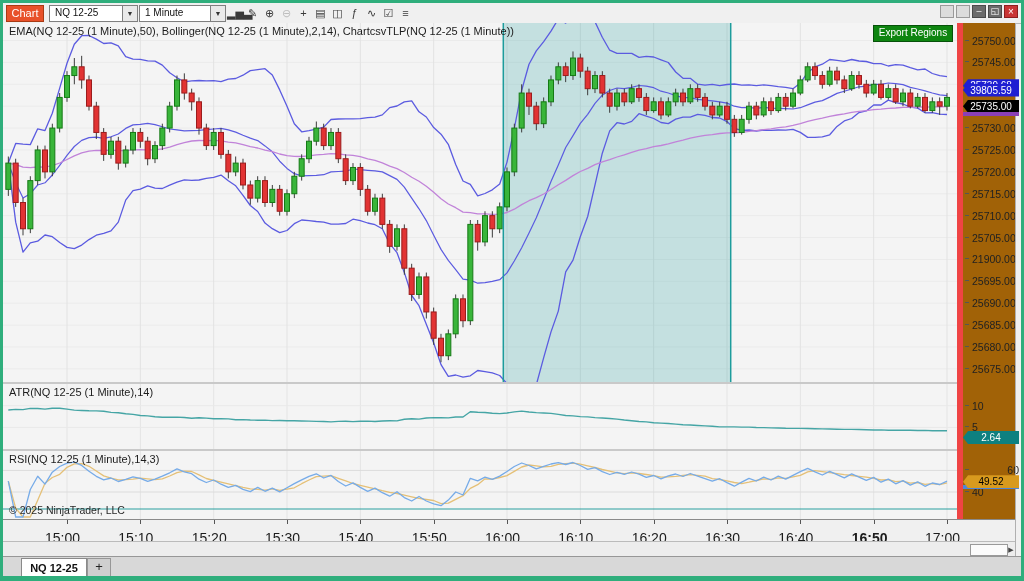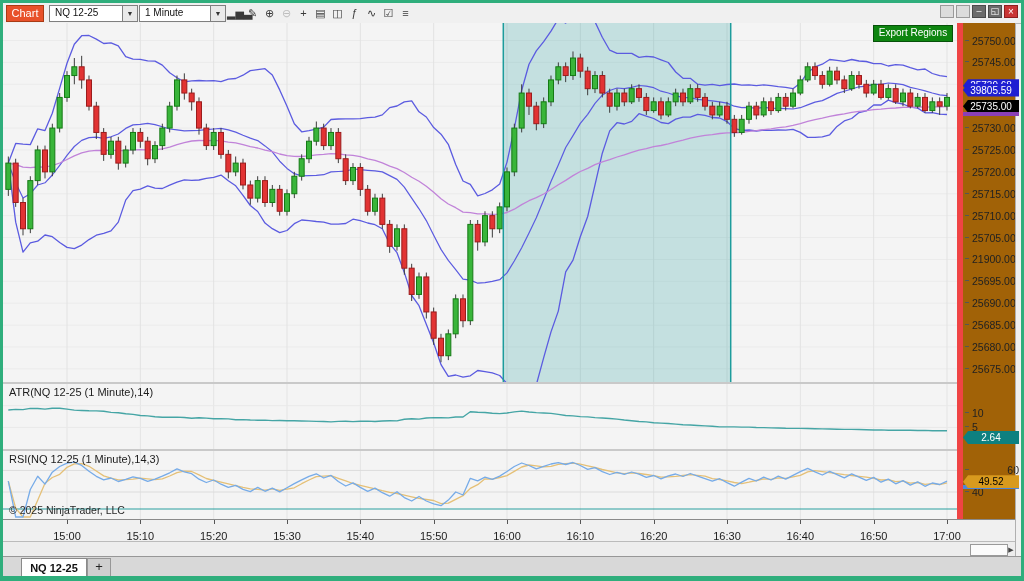--- a/index.html
+++ b/index.html
@@ -34,21 +34,21 @@
   #export-btn{position:absolute;right:4px;top:2px;width:78px;height:15px;background:#0e8510;
       border:1px solid #07510a;color:#fff;font-size:10px;text-align:center;line-height:14px;z-index:6}
   
   #axis-col{left:954px;top:20px;width:58px;height:496px;background:#a16207;border-left:6px solid #ef4444;box-sizing:border-box}
   .tick{position:absolute;left:2px;width:54px;height:12px;font-size:10.5px;color:#222;line-height:12px;padding-left:7px;box-sizing:border-box}
   .tick::before{content:"";position:absolute;left:0;top:5px;width:4px;height:1px;background:#555}
   .pmarker{position:absolute;left:0;width:56px;height:13px;font-size:10px;line-height:13px;text-align:center;
       color:#fff;clip-path:polygon(0 50%,9% 0,100% 0,100% 100%,9% 100%);z-index:3}
   
   #time-axis{left:0;top:516px;width:1012px;height:22px;border-top:1px solid #8a8a8a;background:#f0f0f0;box-sizing:border-box}
-  .tlabel{position:absolute;top:10px;width:44px;margin-left:-22px;text-align:center;font-size:11px;color:#1c1c1c}
+  .tlabel{position:absolute;top:10px;width:44px;margin-left:-22px;text-align:left;font-size:14px;color:#1c1c1c}
   .ttick{position:absolute;top:0;width:1px;height:4px;background:#555}
   #vline-right{left:1012px;top:20px;width:1px;height:533px;background:#b0b0b0}
   #hscroll{left:0;top:538px;width:1012px;height:15px;background:#ededed;border-top:1px solid #bbbbbb;box-sizing:border-box}
   #sb-thumb{position:absolute;left:967px;top:2px;width:36px;height:10px;background:#fbfbfb;border:1px solid #9a9a9a}
   #sb-arrow{position:absolute;left:1004px;top:3px;width:8px;height:9px;font-size:7px;line-height:9px;color:#444;text-align:center}
   #tab-bar{left:0;top:553px;width:1018px;height:21px;background:#d8d8d8;border-top:1px solid #979797;box-sizing:border-box}
   #tab-active{position:absolute;left:18px;top:1px;width:66px;height:19px;background:#fff;border:1px solid #8a8a8a;
       border-bottom:none;font-size:11px;font-weight:bold;text-align:center;line-height:18px;color:#111;box-sizing:border-box}
   #tab-add{position:absolute;left:84px;top:1px;width:24px;height:19px;background:#cfcfcf;border:1px solid #979797;
       border-bottom:none;text-align:center;line-height:16px;font-size:13px;color:#222;box-sizing:border-box}
@@ -86,20 +86,21 @@
     <div id="winbtns" class="abs">
         <span class="wb"></span>
         <span class="wb"></span>
         <span class="wb dark">–</span>
         <span class="wb dark">◱</span>
         <span class="wb close">×</span>
       </div>
   </div>
 
   <div id="price-panel" class="abs">
+    <div class="ind-label">EMA(NQ 12-25 (1 Minute),50), Bollinger(NQ 12-25 (1 Minute),2,14), ChartcsvTLP(NQ 12-25 (1 Minute))</div>
     <div id="export-btn">Export Regions</div>
     <svg id="price-svg" width="954" height="359">
         <line x1="0" y1="17.51219512195122" x2="954" y2="17.51219512195122" stroke="#ebebeb" stroke-width="1"></line>
         <line x1="0" y1="39.40243902439024" x2="954" y2="39.40243902439024" stroke="#ebebeb" stroke-width="1"></line>
         <line x1="0" y1="61.292682926829265" x2="954" y2="61.292682926829265" stroke="#ebebeb" stroke-width="1"></line>
         <line x1="0" y1="83.1829268292683" x2="954" y2="83.1829268292683" stroke="#ebebeb" stroke-width="1"></line>
         <line x1="0" y1="105.07317073170731" x2="954" y2="105.07317073170731" stroke="#ebebeb" stroke-width="1"></line>
         <line x1="0" y1="126.96341463414633" x2="954" y2="126.96341463414633" stroke="#ebebeb" stroke-width="1"></line>
         <line x1="0" y1="148.85365853658536" x2="954" y2="148.85365853658536" stroke="#ebebeb" stroke-width="1"></line>
         <line x1="0" y1="170.7439024390244" x2="954" y2="170.7439024390244" stroke="#ebebeb" stroke-width="1"></line>
@@ -453,21 +454,21 @@
       <div class="tick" style="top: 142.854px;">25720.00</div>
       <div class="tick" style="top: 164.744px;">25715.00</div>
       <div class="tick" style="top: 186.634px;">25710.00</div>
       <div class="tick" style="top: 208.524px;">25705.00</div>
       <div class="tick" style="top: 230.415px;">21900.00</div>
       <div class="tick" style="top: 252.305px;">25695.00</div>
       <div class="tick" style="top: 274.195px;">25690.00</div>
       <div class="tick" style="top: 296.085px;">25685.00</div>
       <div class="tick" style="top: 317.976px;">25680.00</div>
       <div class="tick" style="top: 339.866px;">25675.00</div>
-      <div class="tick" style="top: 376.667px; margin-top: 7px;">10</div>
+      <div class="tick" style="top: 376.667px;">10</div>
       <div class="tick" style="top: 398.333px;">5</div>
       <div class="tick" style="top: 441.429px; text-align: right;">60</div>
       <div class="tick" style="top: 463.016px;">40</div>
       <div class="pmarker" style="background: rgb(31, 31, 210); color: rgb(255, 255, 255); top: 56.1937px;">25739.68</div>
       <div class="pmarker" style="background: rgb(31, 31, 210); color: rgb(255, 255, 255); top: 60.5717px;">39805.59</div>
       <div class="pmarker" style="background: rgb(0, 0, 0); color: rgb(255, 255, 255); top: 76.6829px;">25735.00</div>
       <div class="pmarker" style="background: rgb(138, 63, 181); color: rgb(255, 255, 255); height: 4px; clip-path: none; top: 88.8445px;"></div>
       <div class="pmarker" style="background: rgb(79, 134, 216); color: rgb(255, 255, 255); height: 4px; clip-path: none; top: 461.74px;"></div>
       <div class="pmarker" style="background: rgb(14, 128, 128); color: rgb(255, 255, 255); top: 408.06px;">2.64</div>
       <div class="pmarker" style="background: rgb(216, 154, 30); color: rgb(0, 0, 0); top: 452.24px;">49.52</div>
@@ -491,21 +492,21 @@
       <div class="tlabel" style="left: 504px;">16:00</div>
       <div class="ttick" style="left: 577.333px;"></div>
       <div class="tlabel" style="left: 577.333px;">16:10</div>
       <div class="ttick" style="left: 650.666px;"></div>
       <div class="tlabel" style="left: 650.666px;">16:20</div>
       <div class="ttick" style="left: 724px;"></div>
       <div class="tlabel" style="left: 724px;">16:30</div>
       <div class="ttick" style="left: 797.333px;"></div>
       <div class="tlabel" style="left: 797.333px;">16:40</div>
       <div class="ttick" style="left: 870.666px;"></div>
-      <div class="tlabel" style="left: 870.666px;">16:50</div>
+      <div class="tlabel" style="left: 870.666px; font-weight: bold;">16:50</div>
       <div class="ttick" style="left: 944px;"></div>
       <div class="tlabel" style="left: 944px;">17:00</div>
     </div>
 
   <div id="hscroll" class="abs">
     <div id="sb-thumb"></div>
     <div id="sb-arrow">▶</div>
   </div>
 
   <div id="tab-bar" class="abs">

